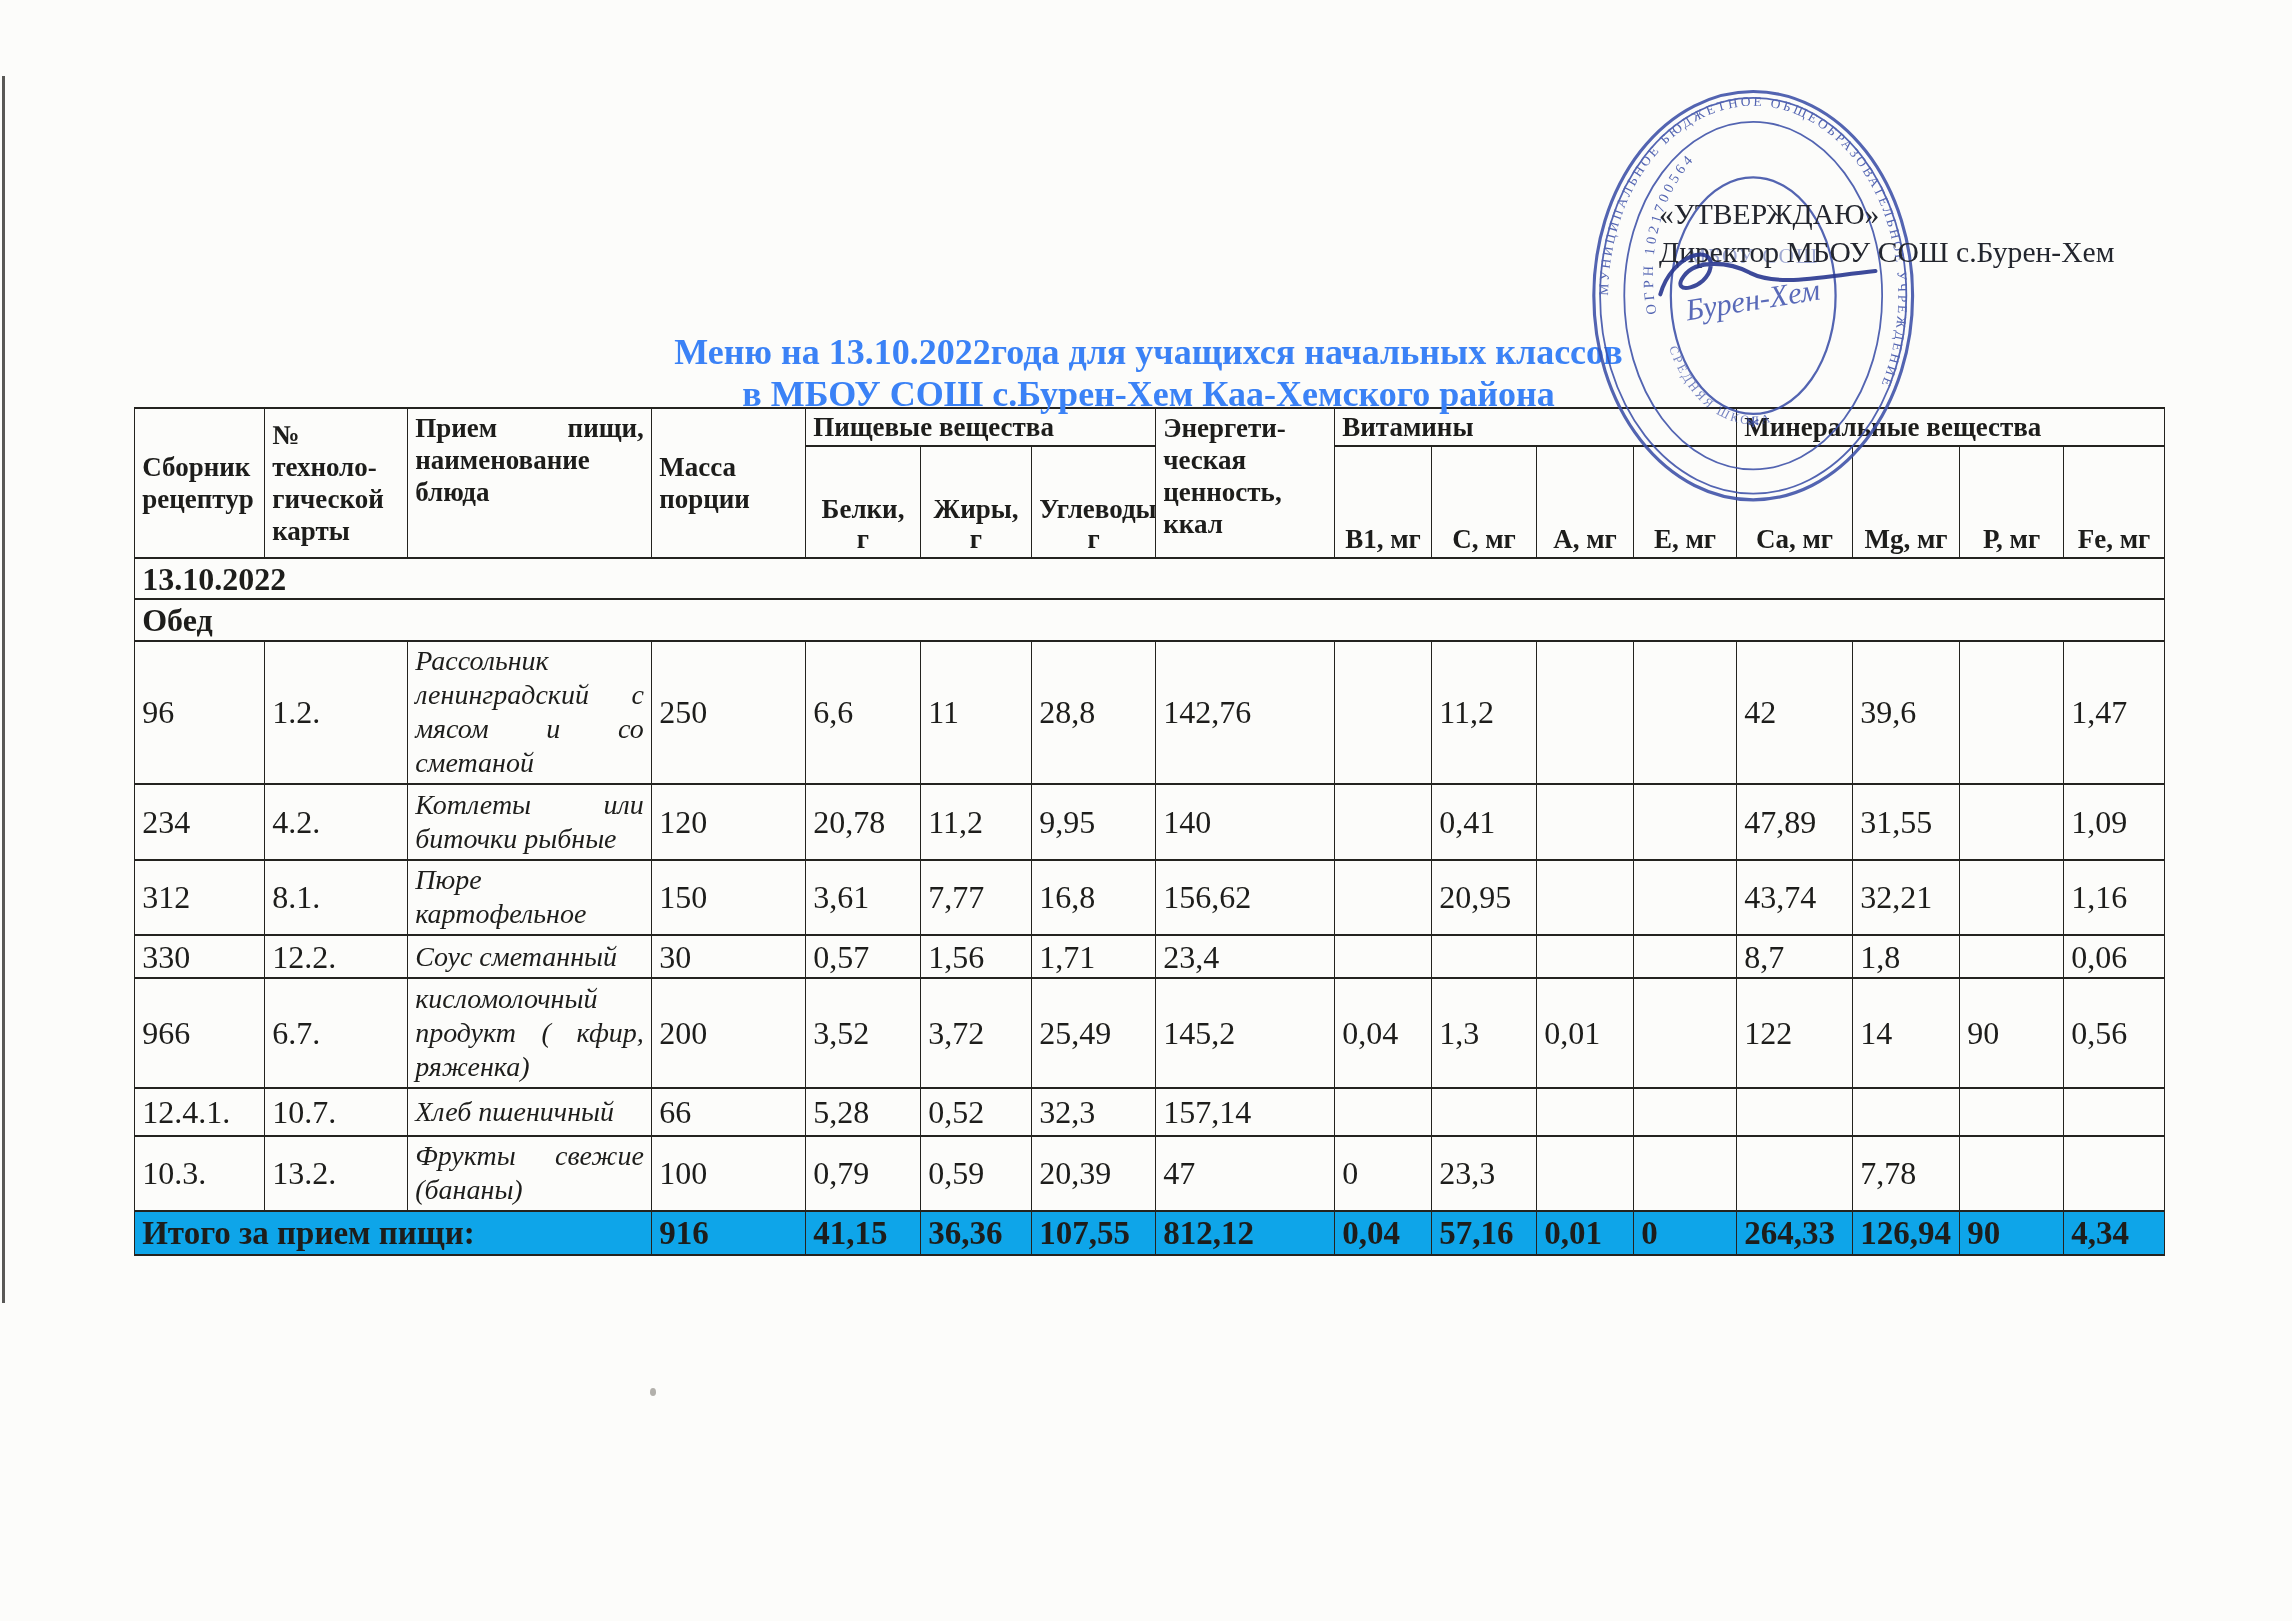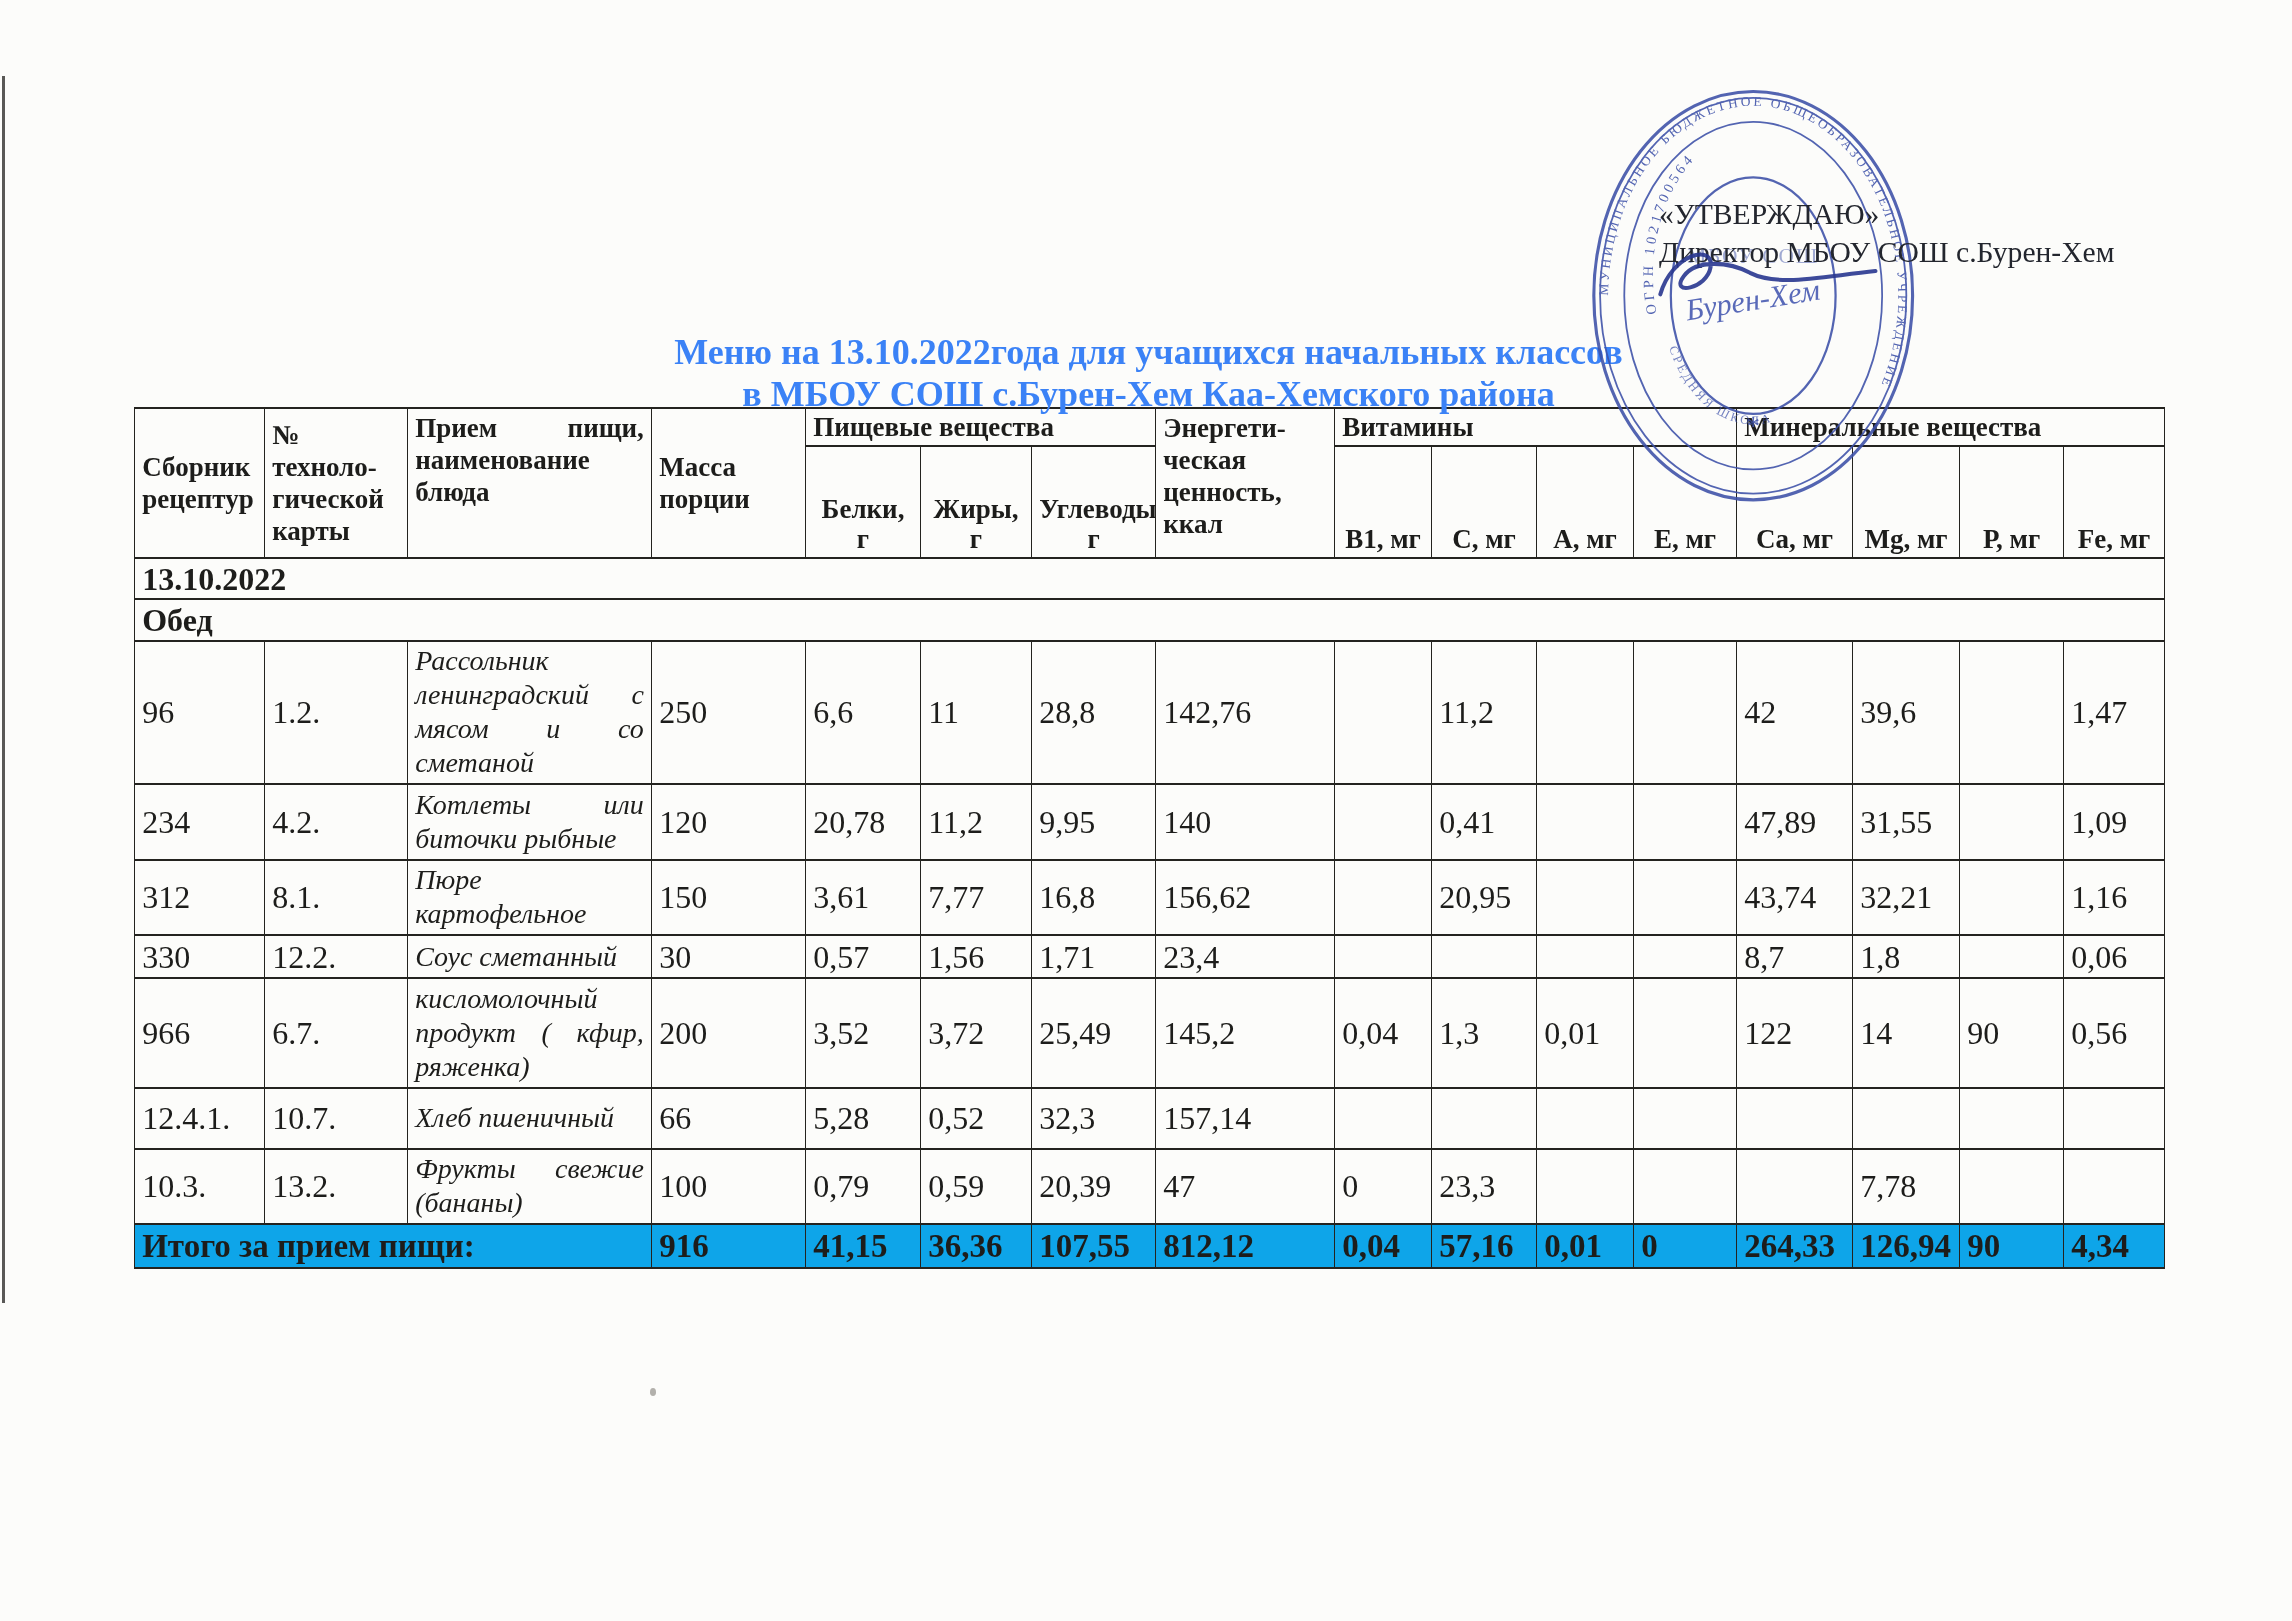--- a/index.html
+++ b/index.html
@@ -230,21 +230,21 @@
         <td class="num">0,04</td>
         <td class="num">1,3</td>
         <td class="num">0,01</td>
         <td class="num"></td>
         <td class="num">122</td>
         <td class="num">14</td>
         <td class="num">90</td>
         <td class="num">0,56</td>
       </tr>
 
-      <tr style="height:61px">
+      <tr style="height:48px">
         <td class="num">12.4.1.</td>
         <td class="num">10.7.</td>
         <td class="dish">Хлеб пшеничный</td>
         <td class="num">66</td>
         <td class="num">5,28</td>
         <td class="num">0,52</td>
         <td class="num">32,3</td>
         <td class="num">157,14</td>
         <td class="num"></td>
         <td class="num"></td>

